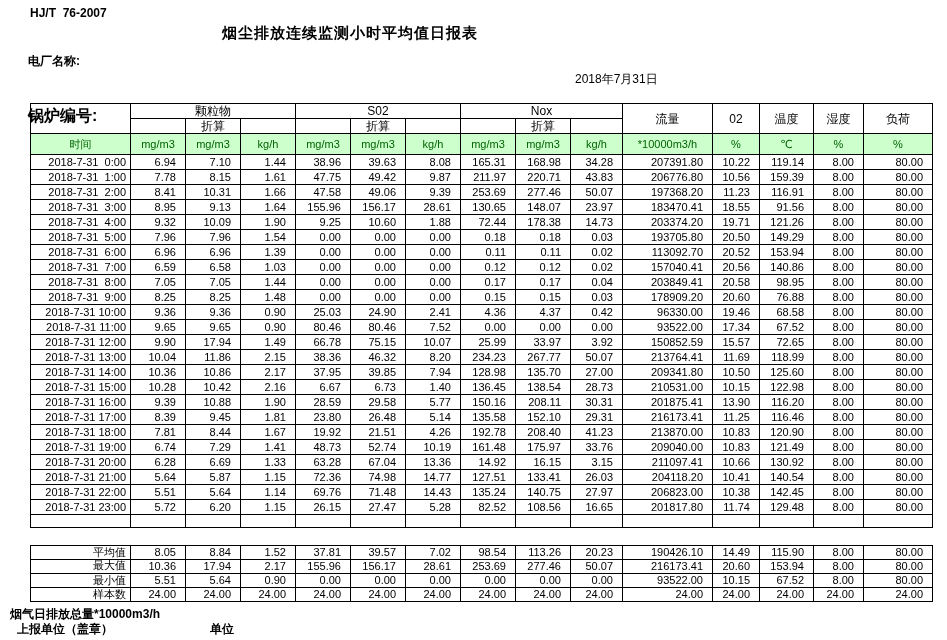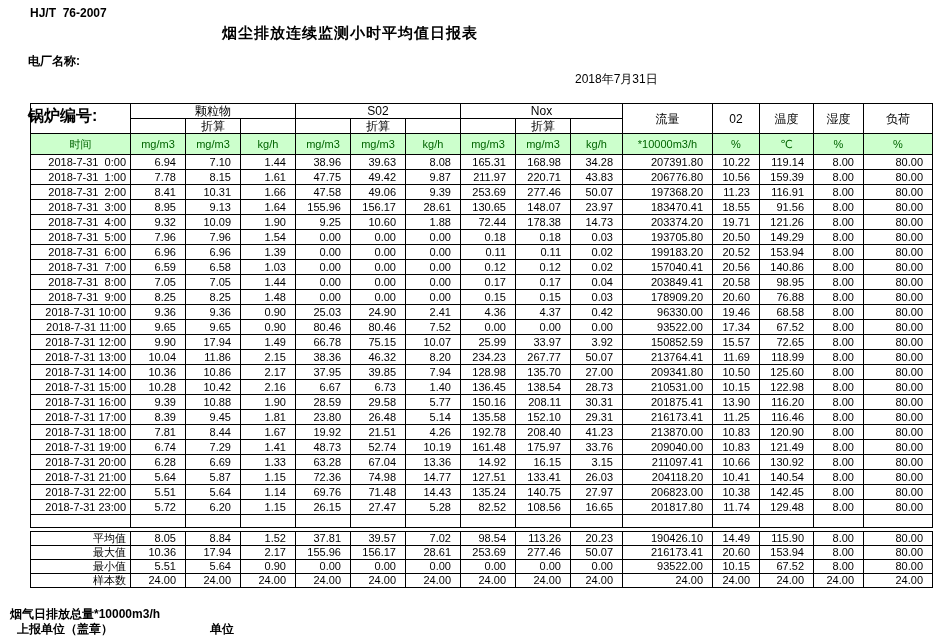--- a/index.html
+++ b/index.html
@@ -19,21 +19,21 @@
   .hr td{height:14px;text-align:center;font-size:12px;}
   .greenrow td{
     height:20px;background:var(--header_green,#ccffcc);
     color:var(--header_text_green,#006400);text-align:center;font-size:11px;
   }
   .greenrow .time-head{font-size:11px;}
   .time-cell{text-align:right;padding-right:4px;white-space:pre;font-size:11px;}
   .num-cell{text-align:right;padding-right:9px;font-size:11px;}
   tbody tr{height:15px;padding-left:20px;}
   tbody.emptyband tr{height:13px;}
-  #sumtable{margin-top:3px;}
+  #sumtable{margin-top:17px;}
   #sumtable tr{height:14px;}
   #foot1{left:10px;top:606px;font-size:12px;font-weight:bold;}
   #foot2{left:10px;top:621px;font-size:12px;font-weight:bold;margin-left:7px;}
   #foot3{left:210px;top:621px;font-size:12px;font-weight:bold;}
 </style>
 </head>
 <body>
 
 <div id="std" class="abs">HJ/T  76-2007</div>
 <div id="title" class="abs">烟尘排放连续监测小时平均值日报表</div>
@@ -208,21 +208,21 @@
     <td class="time-cell">2018-7-31  6:00</td>
     <td class="num-cell">6.96</td>
     <td class="num-cell">6.96</td>
     <td class="num-cell">1.39</td>
     <td class="num-cell">0.00</td>
     <td class="num-cell">0.00</td>
     <td class="num-cell">0.00</td>
     <td class="num-cell">0.11</td>
     <td class="num-cell">0.11</td>
     <td class="num-cell">0.02</td>
-    <td class="num-cell">199183.20</td>
+    <td class="num-cell">113092.70</td>
     <td class="num-cell">20.52</td>
     <td class="num-cell">153.94</td>
     <td class="num-cell">8.00</td>
     <td class="num-cell">80.00</td>
   </tr>
         <tr>
     <td class="time-cell">2018-7-31  7:00</td>
     <td class="num-cell">6.59</td>
     <td class="num-cell">6.58</td>
     <td class="num-cell">1.03</td>
@@ -562,21 +562,21 @@
     <td class="num-cell">98.54</td>
     <td class="num-cell">113.26</td>
     <td class="num-cell">20.23</td>
     <td class="num-cell">190426.10</td>
     <td class="num-cell">14.49</td>
     <td class="num-cell">115.90</td>
     <td class="num-cell">8.00</td>
     <td class="num-cell">80.00</td>
   </tr>
         <tr>
-    <td class="time-cell" style="text-align: right;">最大值</td>
+    <td class="time-cell" style="text-align: right; font-family: Liberation Mono, monospace;">最大值</td>
     <td class="num-cell">10.36</td>
     <td class="num-cell">17.94</td>
     <td class="num-cell">2.17</td>
     <td class="num-cell">155.96</td>
     <td class="num-cell">156.17</td>
     <td class="num-cell">28.61</td>
     <td class="num-cell">253.69</td>
     <td class="num-cell">277.46</td>
     <td class="num-cell">50.07</td>
     <td class="num-cell">216173.41</td>

